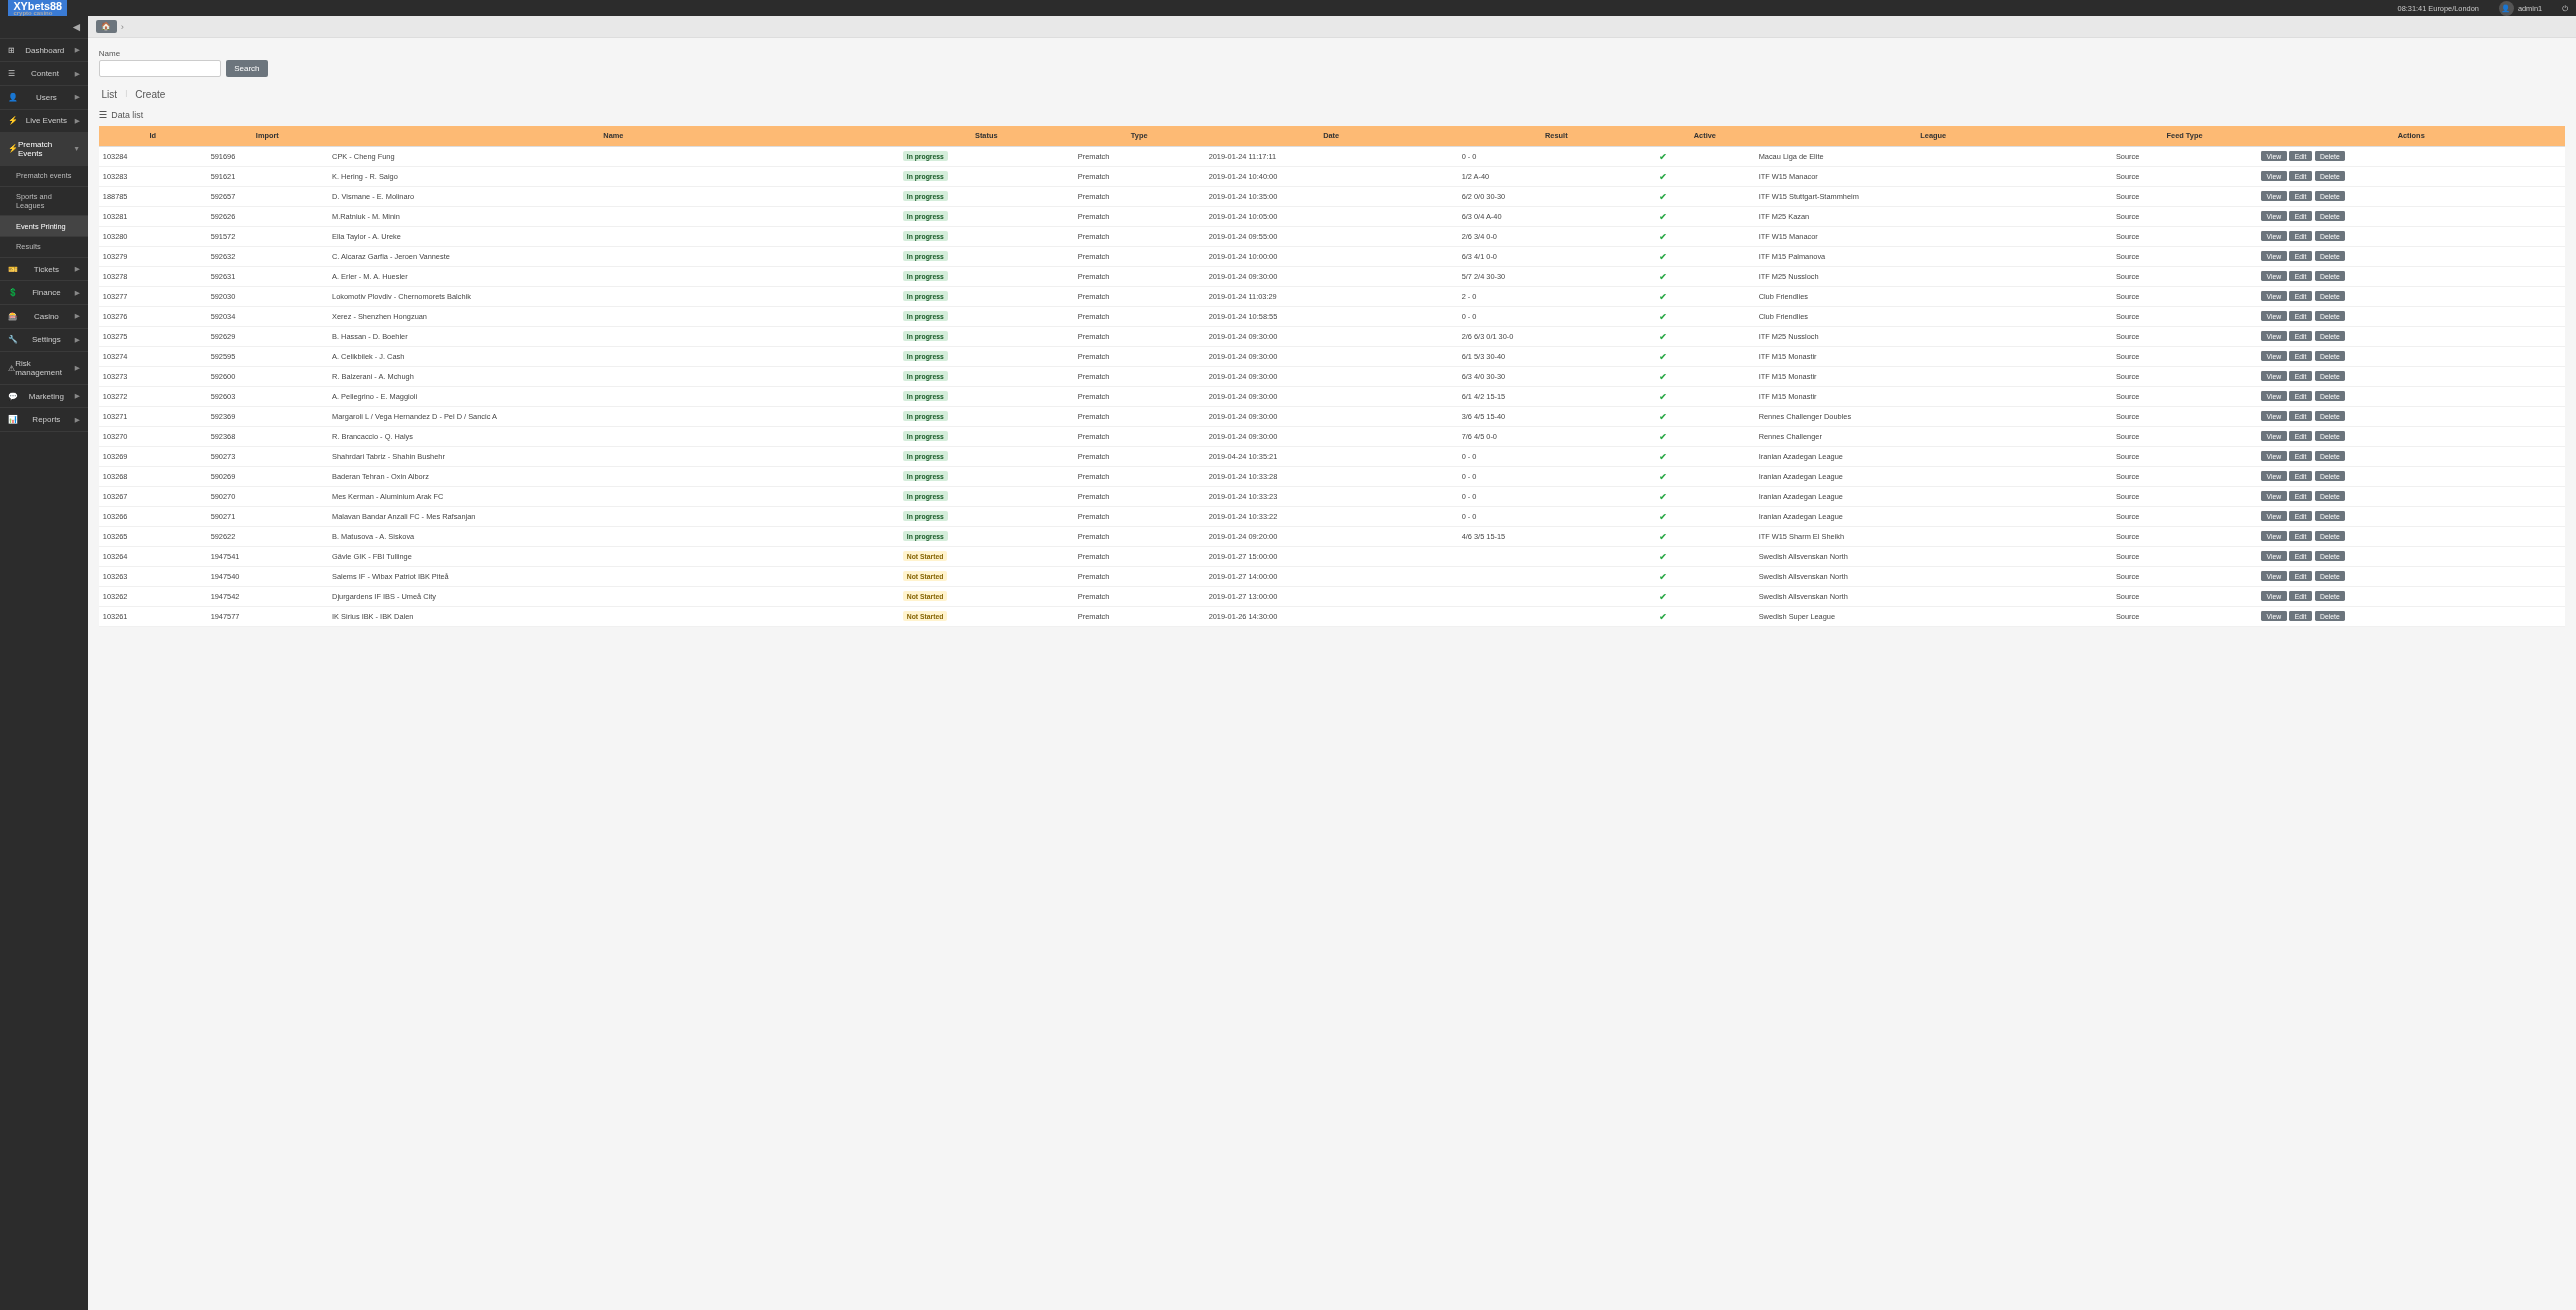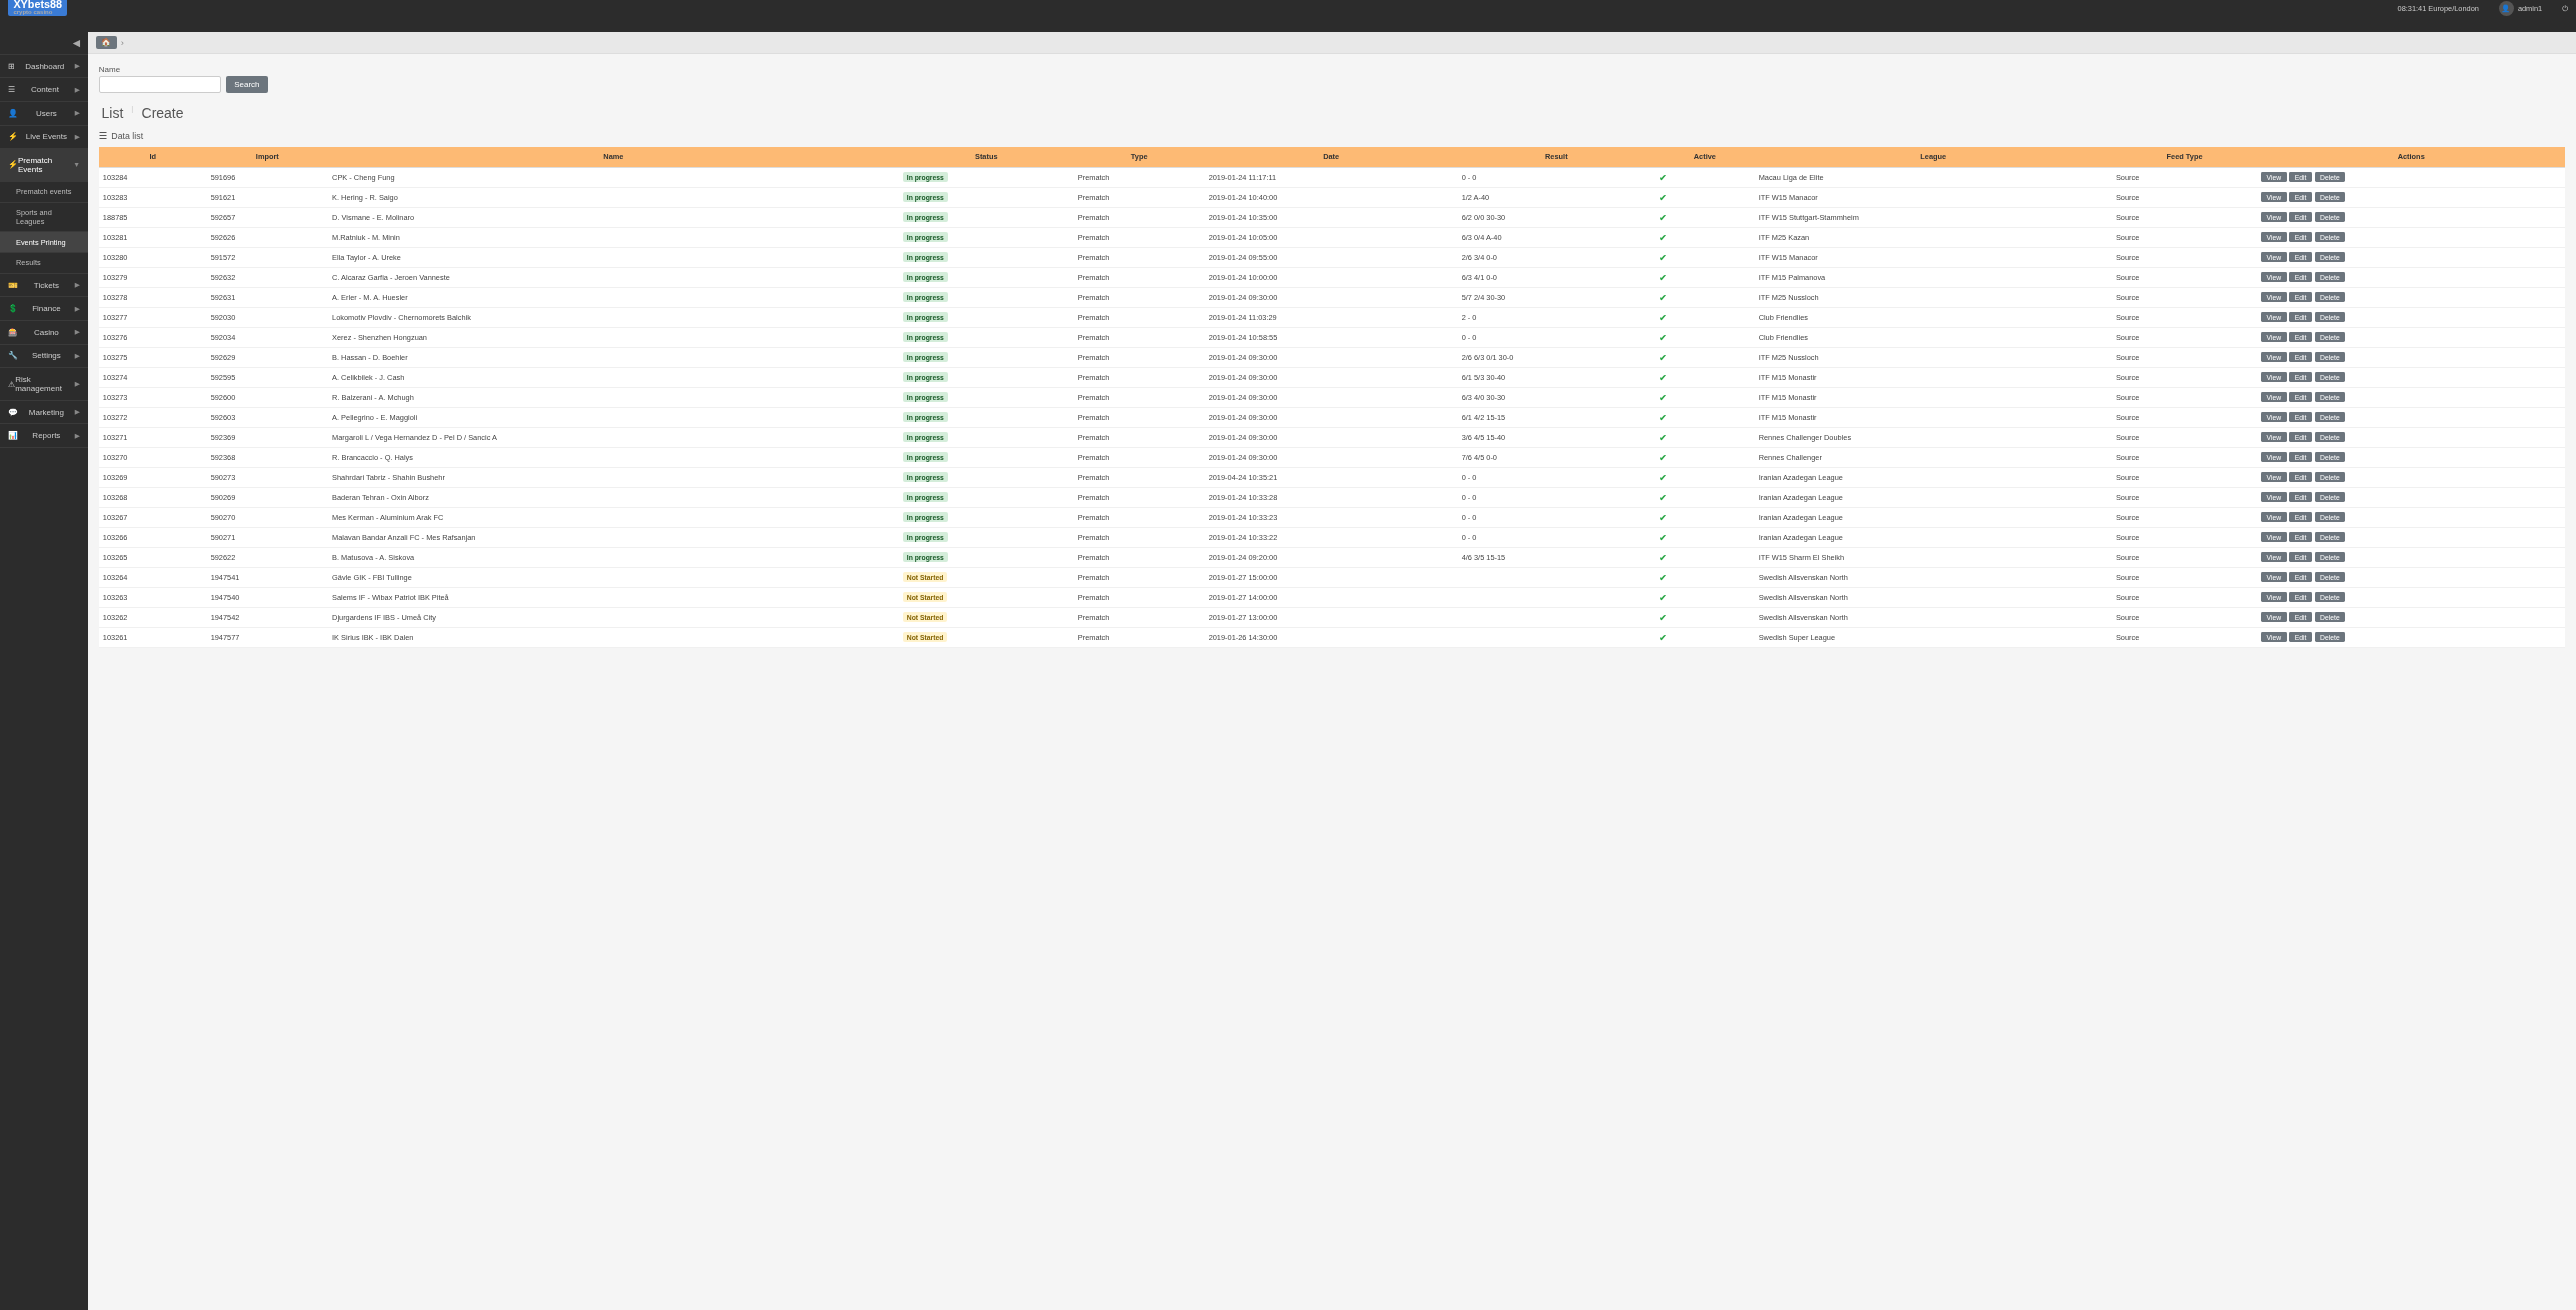--- a/index.html
+++ b/index.html
@@ -2,25 +2,25 @@
 <html style="font-size:10.8px"><head>
   <meta charset="utf-8">
   <style>
     * { box-sizing: border-box; margin: 0; padding: 0; }
     body { font-family: Arial, sans-serif; font-size: 8px; background: #f0f0f0; display: flex; flex-direction: column; height: 100vh; overflow: hidden; }
 
     
     .topbar {
       background: #2c2c2c;
       color: #ccc;
-      height: 32px;
+      height: 16px;
       display: flex;
-      align-items: flex-end;
+      align-items: center;
       justify-content: space-between;
-      padding: 16px 8px;
+      padding: 0 8px;
       flex-shrink: 0;
     }
     .topbar-logo { display: flex; align-items: center; gap: 5.4px; }
     .logo-box {
       background: #3a7bd5;
       color: white;
       font-weight: bold;
       font-size: 10.8px;
       padding: 1.4px 5.4px;
       border-radius: 2px;
@@ -123,21 +123,21 @@
       border: none;
       border-radius: 2px;
       cursor: pointer;
       font-size: 8px;
     }
 
     
     .action-row { display: flex; gap: 5.4px; margin-bottom: 8px; }
     .action-link {
       color: #555;
-      font-size: 14px;
+      font-size: 10px;
       cursor: pointer;
       padding: 1.4px 2.7px;
       text-decoration: none;
     }
     .action-separator { color: #ccc; }
 
     
     .data-list-header {
       display: flex;
       align-items: center;

